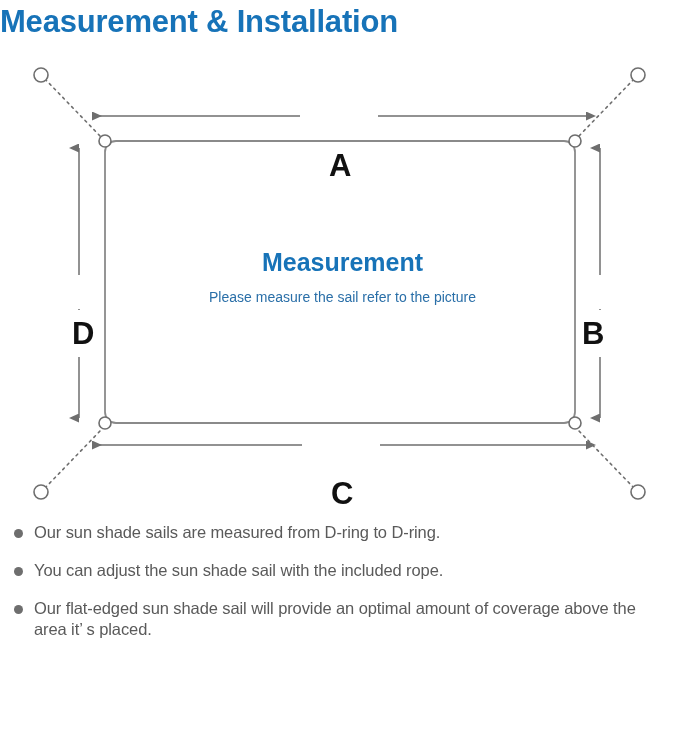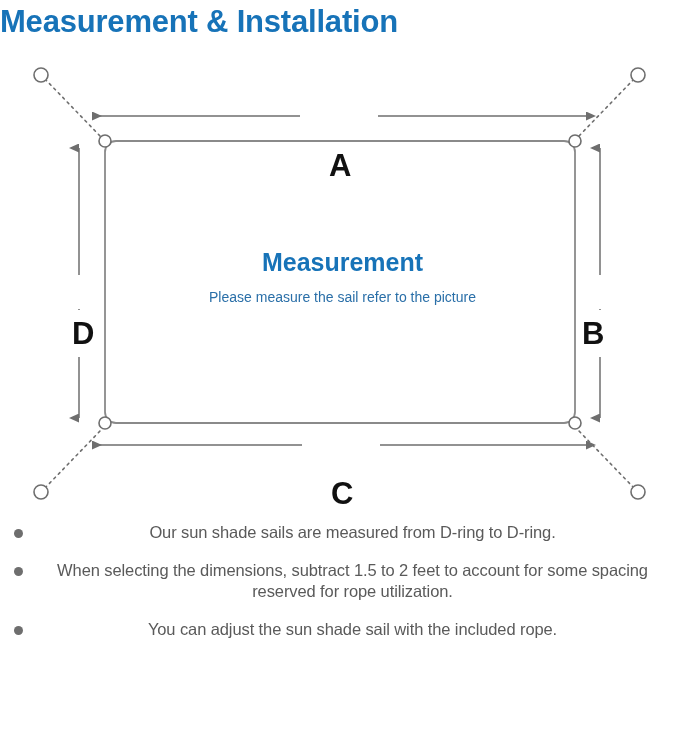--- a/index.html
+++ b/index.html
@@ -102,21 +102,20 @@
     margin-top: 7px;
     margin-right: 11px;
   }
   .note-text {
     flex: 1 1 auto;
     font-family: "Liberation Sans", sans-serif;
     font-size: 16.5px;
     line-height: 1.28;
     color: #5a5a5a;
     letter-spacing: -0.1px;
-    text-align: center;
   }
 </style>
 </head>
 <body>
 
 <div id="title">Measurement &amp; Installation</div>
 
 <div id="diagram">
   <svg width="679" height="455" viewBox="0 0 679 455" xmlns="http://www.w3.org/2000/svg">
     <defs>
@@ -189,19 +188,19 @@
   </div>
 </div>
 
 <div id="notes">
   <div class="note-item">
     <span class="note-bullet"></span>
     <span class="note-text">Our sun shade sails are measured from D-ring to D-ring.</span>
   </div>
   <div class="note-item">
     <span class="note-bullet"></span>
-    <span class="note-text">When selecting the dimensions, subtract 1.5 to 2 feet to account for some spacing reserved for rope utilization.</span>
+    <span class="note-text">You can adjust the sun shade sail with the included rope.</span>
   </div>
   <div class="note-item">
     <span class="note-bullet"></span>
-    <span class="note-text">You can adjust the sun shade sail with the included rope.</span>
+    <span class="note-text">Our flat-edged sun shade sail will provide an optimal amount of coverage above the area it’ s placed.</span>
   </div>
 </div>
 
 </body></html>

